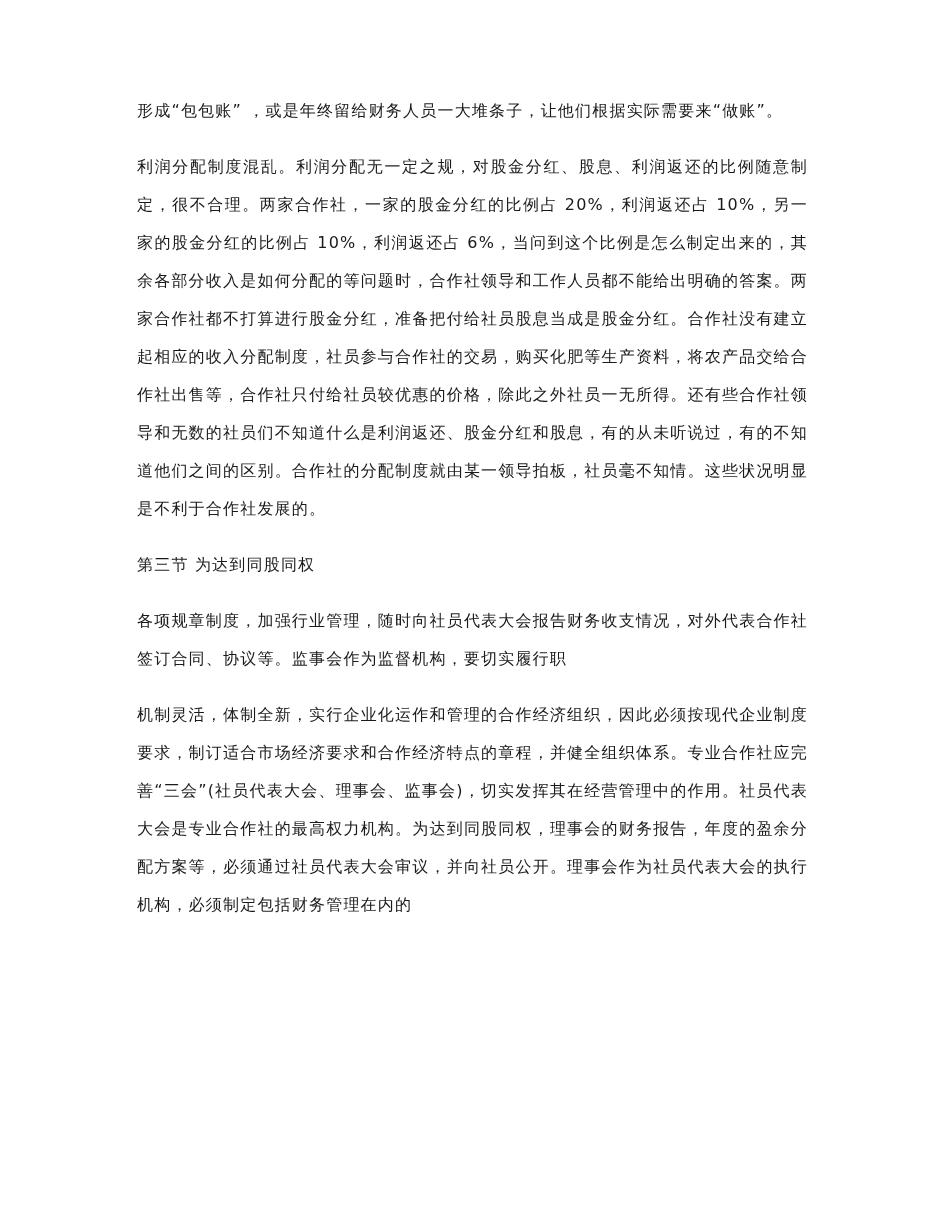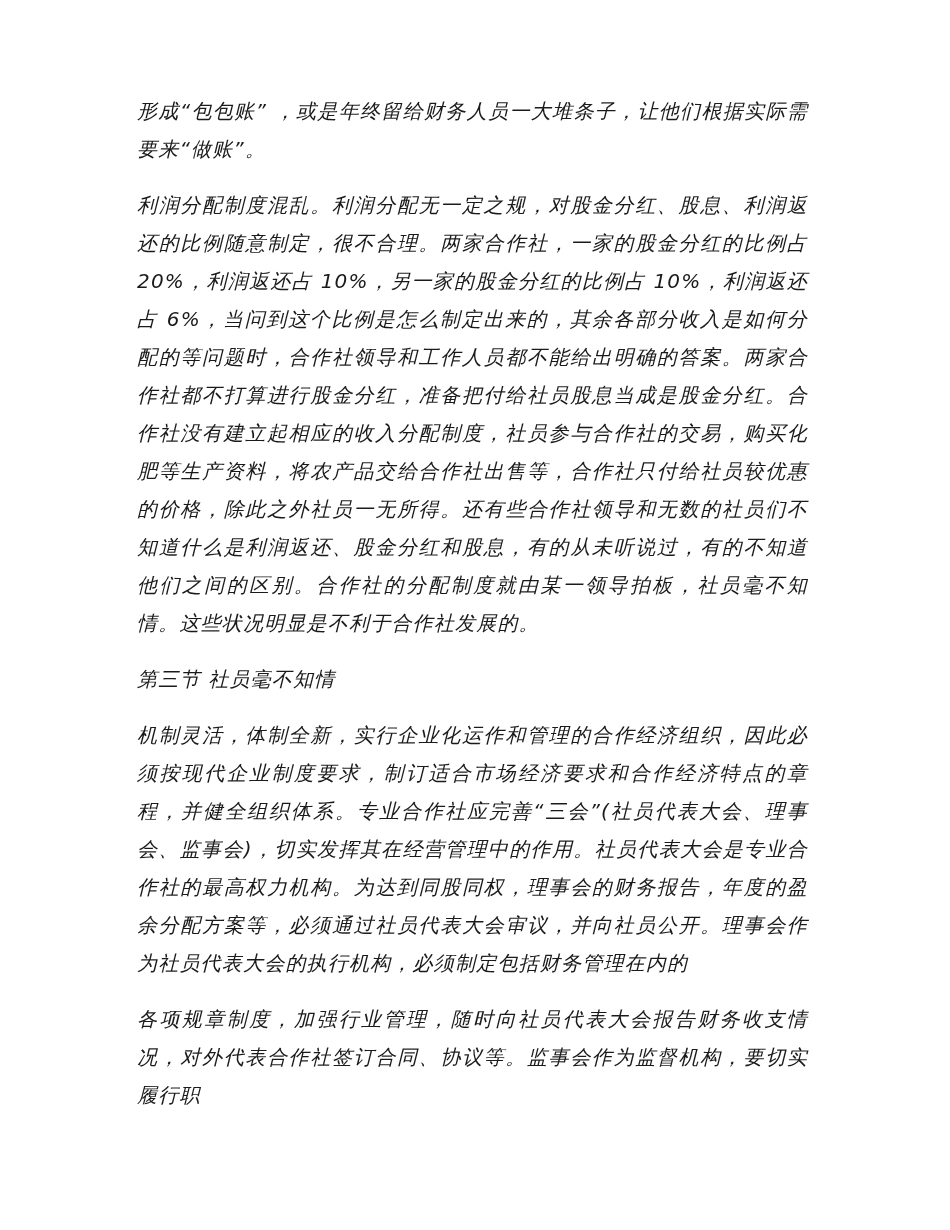--- a/index.html
+++ b/index.html
@@ -15,42 +15,41 @@
   }
   .page {
     box-sizing: border-box;
     width: 950px;
     height: 1230px;
     padding: 92px 133px 40px 137px;
     background: #ffffff;
     overflow: hidden;
   }
   .para {
-    font-size: 20px;
+    font-size: 16px;
     line-height: 38px;
     letter-spacing: 1.2px;
     text-align: justify;
     text-justify: inter-ideograph;
     color: #1a1a1a;
     margin: 0 9px 18px 0;
     word-break: break-all;
-    font-style: italic;
   }
   .para.heading {
     text-align: left;
   }
 </style>
 </head>
 <body>
 
 <div class="page">
   <p class="para">形成“包包账” ，或是年终留给财务人员一大堆条子，让他们根据实际需要来“做账”。</p>
 
   <p class="para">利润分配制度混乱。利润分配无一定之规，对股金分红、股息、利润返还的比例随意制定，很不合理。两家合作社，一家的股金分红的比例占 20%，利润返还占 10%，另一家的股金分红的比例占 10%，利润返还占 6%，当问到这个比例是怎么制定出来的，其余各部分收入是如何分配的等问题时，合作社领导和工作人员都不能给出明确的答案。两家合作社都不打算进行股金分红，准备把付给社员股息当成是股金分红。合作社没有建立起相应的收入分配制度，社员参与合作社的交易，购买化肥等生产资料，将农产品交给合作社出售等，合作社只付给社员较优惠的价格，除此之外社员一无所得。还有些合作社领导和无数的社员们不知道什么是利润返还、股金分红和股息，有的从未听说过，有的不知道他们之间的区别。合作社的分配制度就由某一领导拍板，社员毫不知情。这些状况明显是不利于合作社发展的。</p>
 
-  <p class="para heading">第三节 社员毫不知情</p>
+  <p class="para heading">第三节 为达到同股同权</p>
 
 
 
+  <p class="para">各项规章制度，加强行业管理，随时向社员代表大会报告财务收支情况，对外代表合作社签订合同、协议等。监事会作为监督机构，要切实履行职</p>
+
   <p class="para">机制灵活，体制全新，实行企业化运作和管理的合作经济组织，因此必须按现代企业制度要求，制订适合市场经济要求和合作经济特点的章程，并健全组织体系。专业合作社应完善“三会”(社员代表大会、理事会、监事会)，切实发挥其在经营管理中的作用。社员代表大会是专业合作社的最高权力机构。为达到同股同权，理事会的财务报告，年度的盈余分配方案等，必须通过社员代表大会审议，并向社员公开。理事会作为社员代表大会的执行机构，必须制定包括财务管理在内的</p>
-
-  <p class="para">各项规章制度，加强行业管理，随时向社员代表大会报告财务收支情况，对外代表合作社签订合同、协议等。监事会作为监督机构，要切实履行职</p>
 </div>
 
 </body></html>

